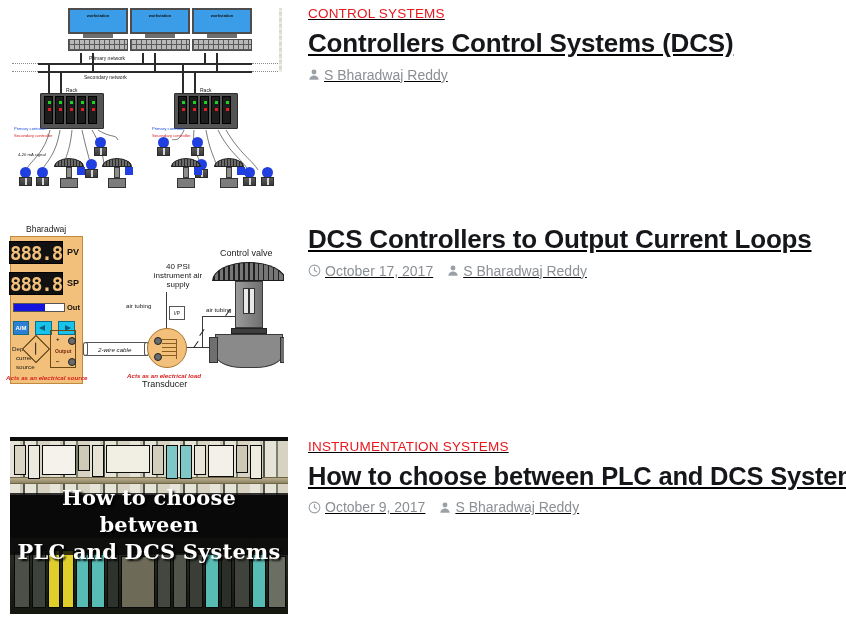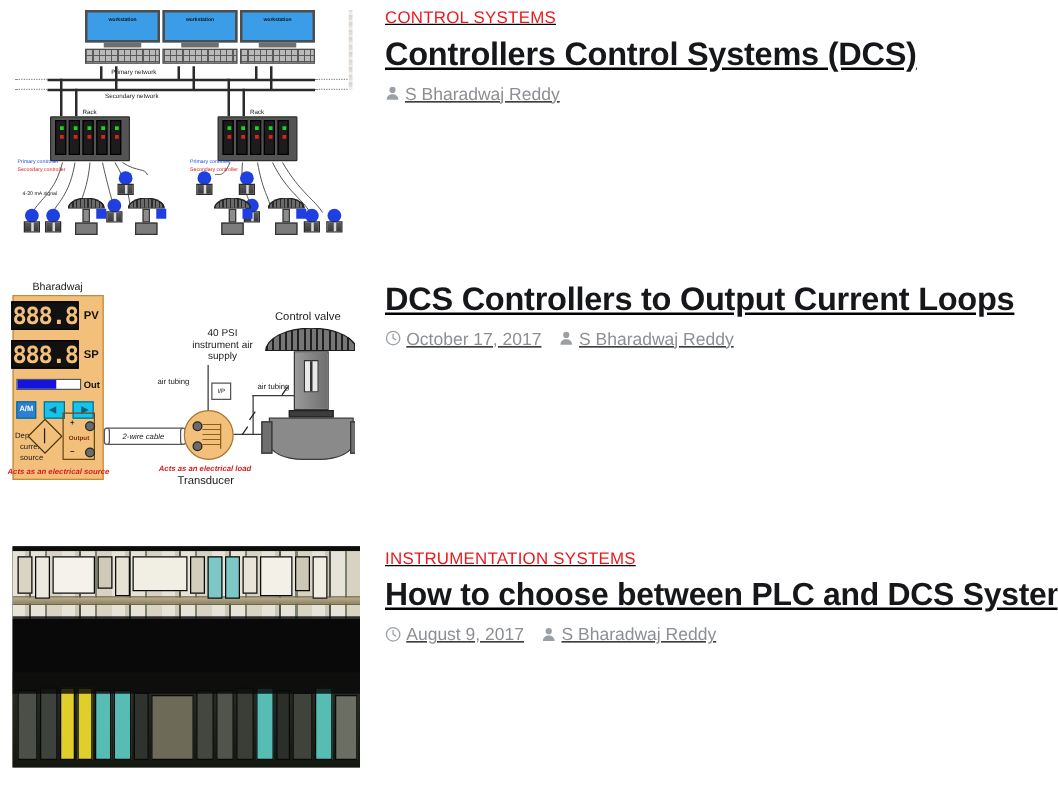--- a/index.html
+++ b/index.html
@@ -652,35 +652,39 @@
           <div class="bmod" style="width:14px;height:56px;background:#50544b;"></div>
           <div class="bmod" style="width:14px;height:58px;background:#3a3e37;"></div>
           <div class="bmod" style="width:14px;height:58px;background:#57bcb4;"></div>
           <div class="bmod" style="width:12px;height:56px;background:#2b2f29;"></div>
           <div class="bmod" style="width:16px;height:54px;background:#3f433c;"></div>
           <div class="bmod" style="width:14px;height:58px;background:#57bcb4;"></div>
           <div class="bmod" style="width:18px;height:52px;background:#6a6e63;"></div>
         </div>
 
         <div class="overlay-band"></div>
+        <div class="overlay-text">
+          <span>How to choose between</span>
+          <span>PLC and DCS Systems</span>
+        </div>
       </div>
     </div>
 
     <div class="text-col">
       <div class="cat-line">
         <span class="cat-link">INSTRUMENTATION SYSTEMS</span>
       </div>
       <h2 class="post-title">How to choose between PLC and DCS Systems ?</h2>
       <div class="meta">
         <span class="meta-item">
           <svg width="13" height="13" viewBox="0 0 16 16">
             <circle cx="8" cy="8" r="6.6" fill="none" stroke="#9aa0a6" stroke-width="1.3"></circle>
             <path d="M8 4.2V8l2.6 1.6" fill="none" stroke="#9aa0a6" stroke-width="1.3" stroke-linecap="round"></path>
           </svg>
-          <span>August 9, 2017</span>
+          <span>October 9, 2017</span>
         </span>
         <span class="meta-item">
           <svg width="12" height="13" viewBox="0 0 16 16">
             <circle cx="8" cy="4.6" r="3.3" fill="#9aa0a6"></circle>
             <path d="M1.8 15c0-3.6 2.8-5.7 6.2-5.7s6.2 2.1 6.2 5.7z" fill="#9aa0a6"></path>
           </svg>
           <span>S Bharadwaj Reddy</span>
         </span>
       </div>
     </div>

